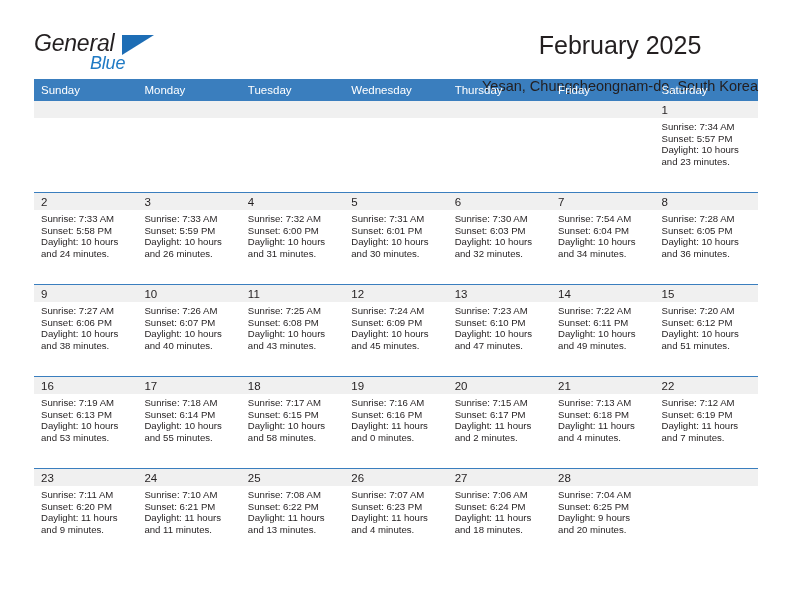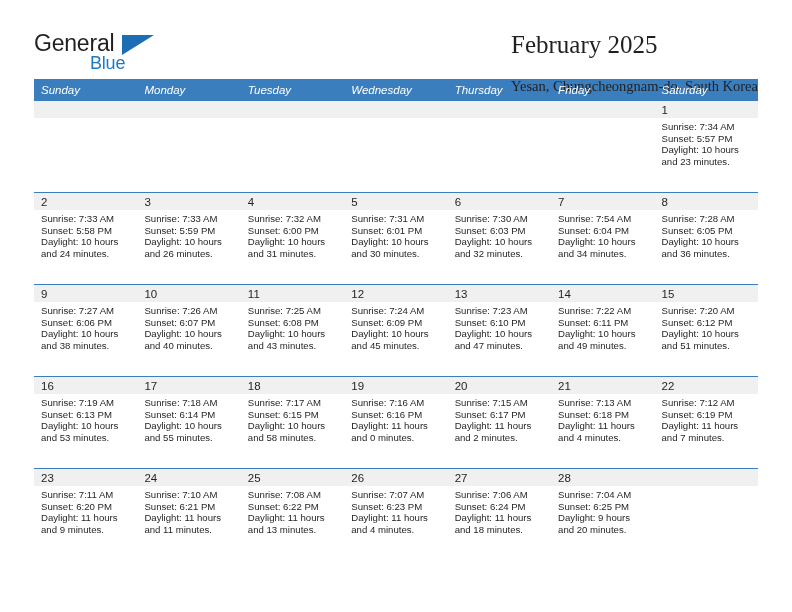--- a/index.html
+++ b/index.html
@@ -31,20 +31,21 @@
     padding-top: 32px;
     height: 70px;
     box-sizing: border-box;
   }
 
   .brand {
     position: relative;
     width: 160px;
     height: 56px;
     line-height: 1;
+    font-style: italic;
   }
   .brand-general {
     font-size: 23px;
     letter-spacing: -0.2px;
     color: #231f20;
     font-family: "Liberation Sans", sans-serif;
   }
   .brand-blue {
     position: absolute;
     left: 56px;
@@ -57,23 +58,22 @@
     position: absolute;
     left: 88px;
     top: 3px;
     width: 0;
     height: 0;
     border-left: 32px solid #1d6db5;
     border-bottom: 20px solid transparent;
   }
 
   .title-block {
-    text-align: left;
+    text-align: center;
     padding-top: 0px;
-    font-family: Liberation Serif, serif;
   }
   .cal-title {
     font-size: 25px;
     color: #231f20;
     line-height: 1.05;
     white-space: nowrap;
   }
   .cal-subtitle {
     font-size: 14.5px;
     color: #231f20;
@@ -90,21 +90,20 @@
   }
   .calendar th {
     background: #3a7ebe;
     color: #ffffff;
     font-size: 11.5px;
     font-weight: normal;
     text-align: left;
     padding: 5px 0 5px 7px;
     height: 20px;
     box-sizing: border-box;
-    font-style: italic;
   }
   .calendar td {
     width: 103.4px;
     height: 91px;
     vertical-align: top;
     padding: 0;
     border-top: 1px solid #3a7ebe;
     background: #ffffff;
   }
   .calendar tr.week-row:first-child td {

